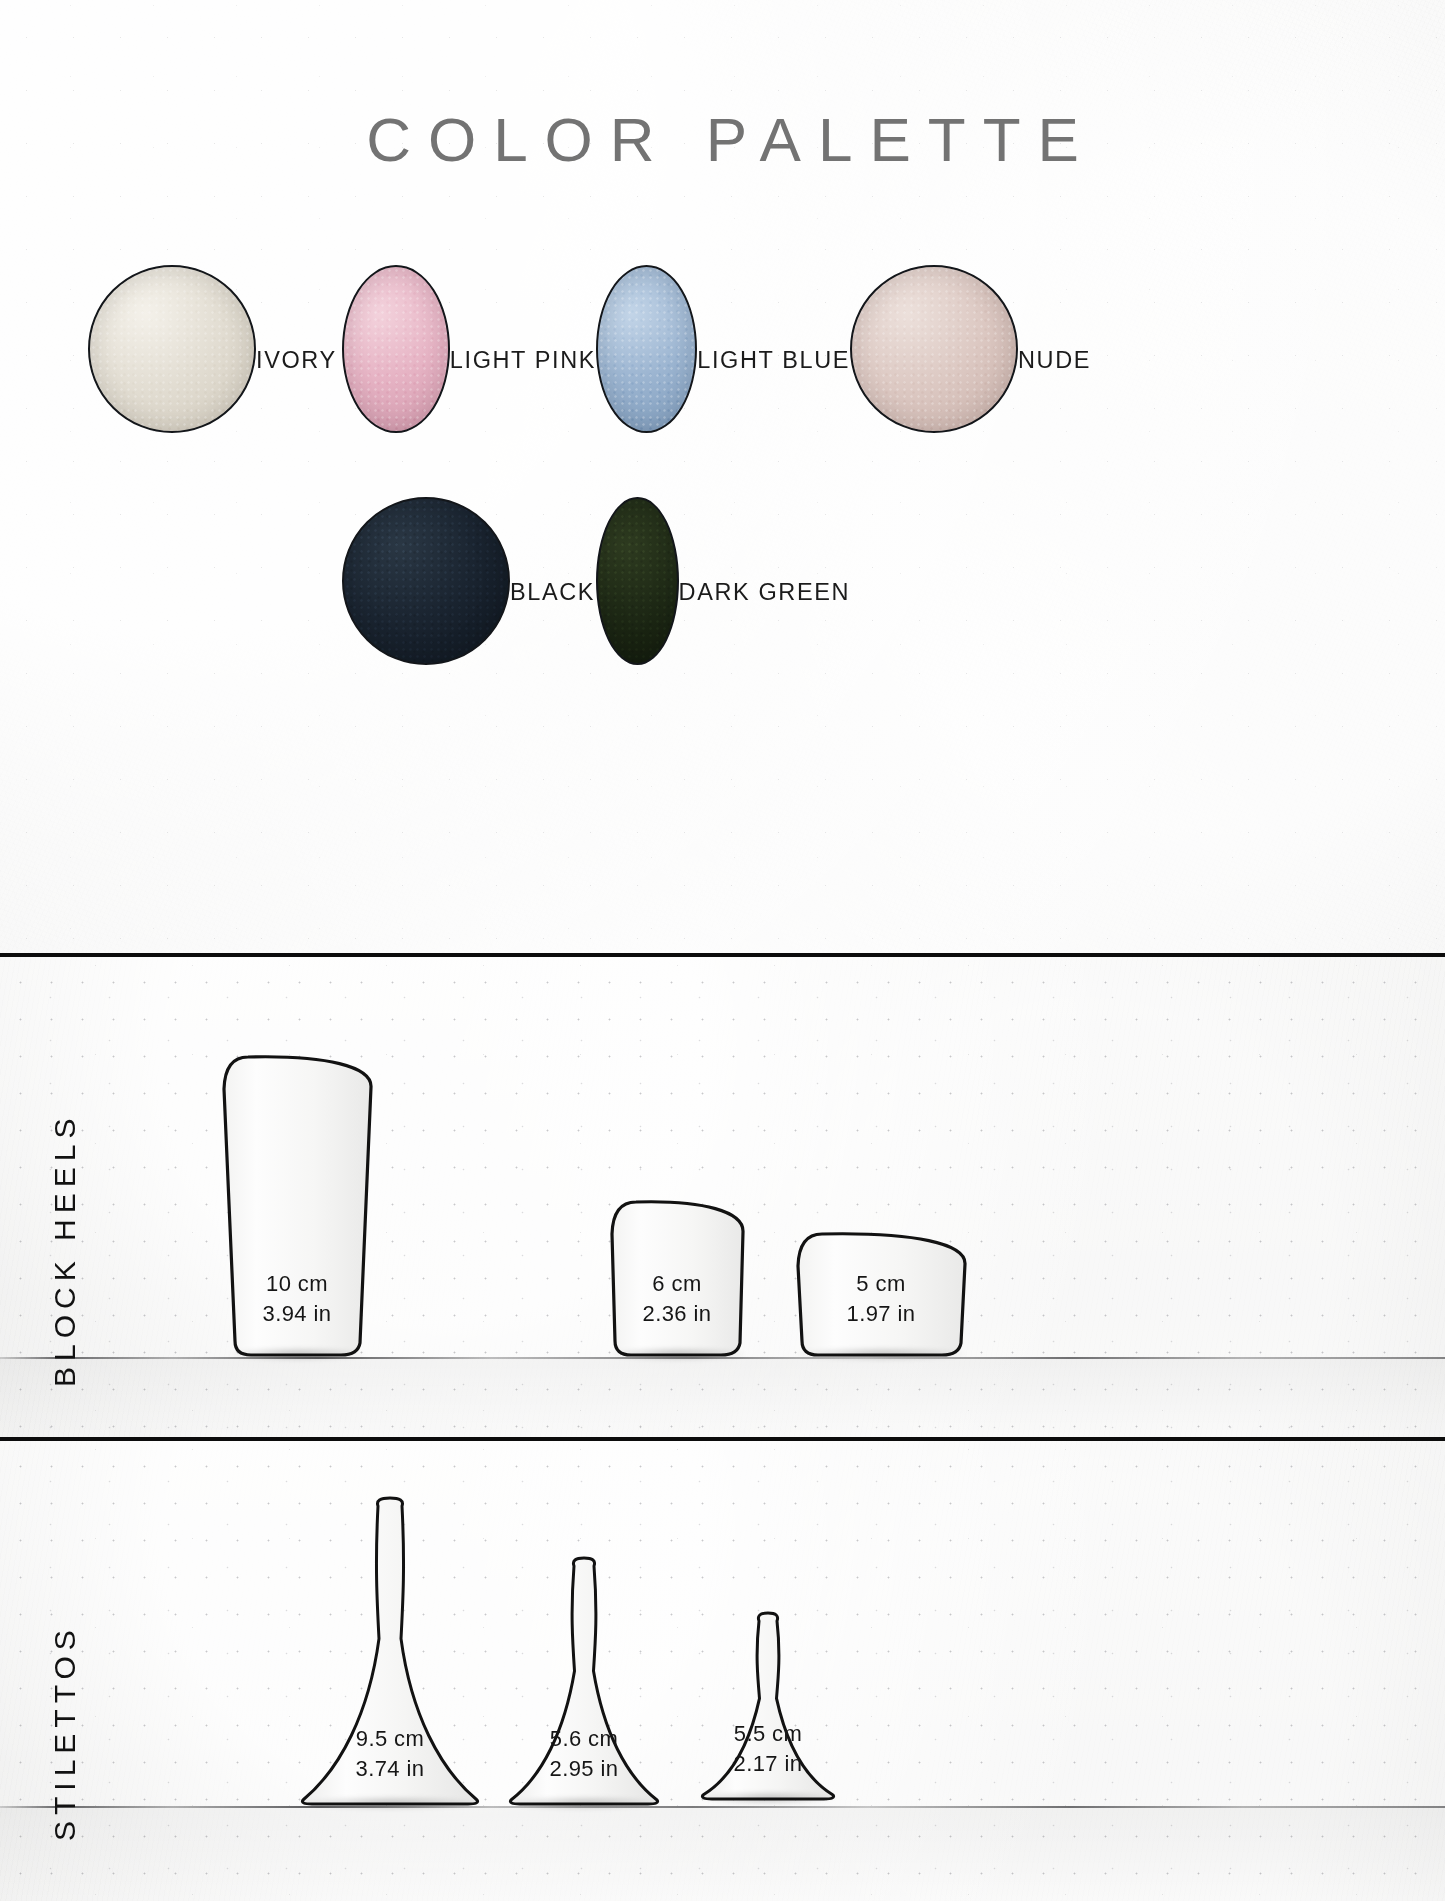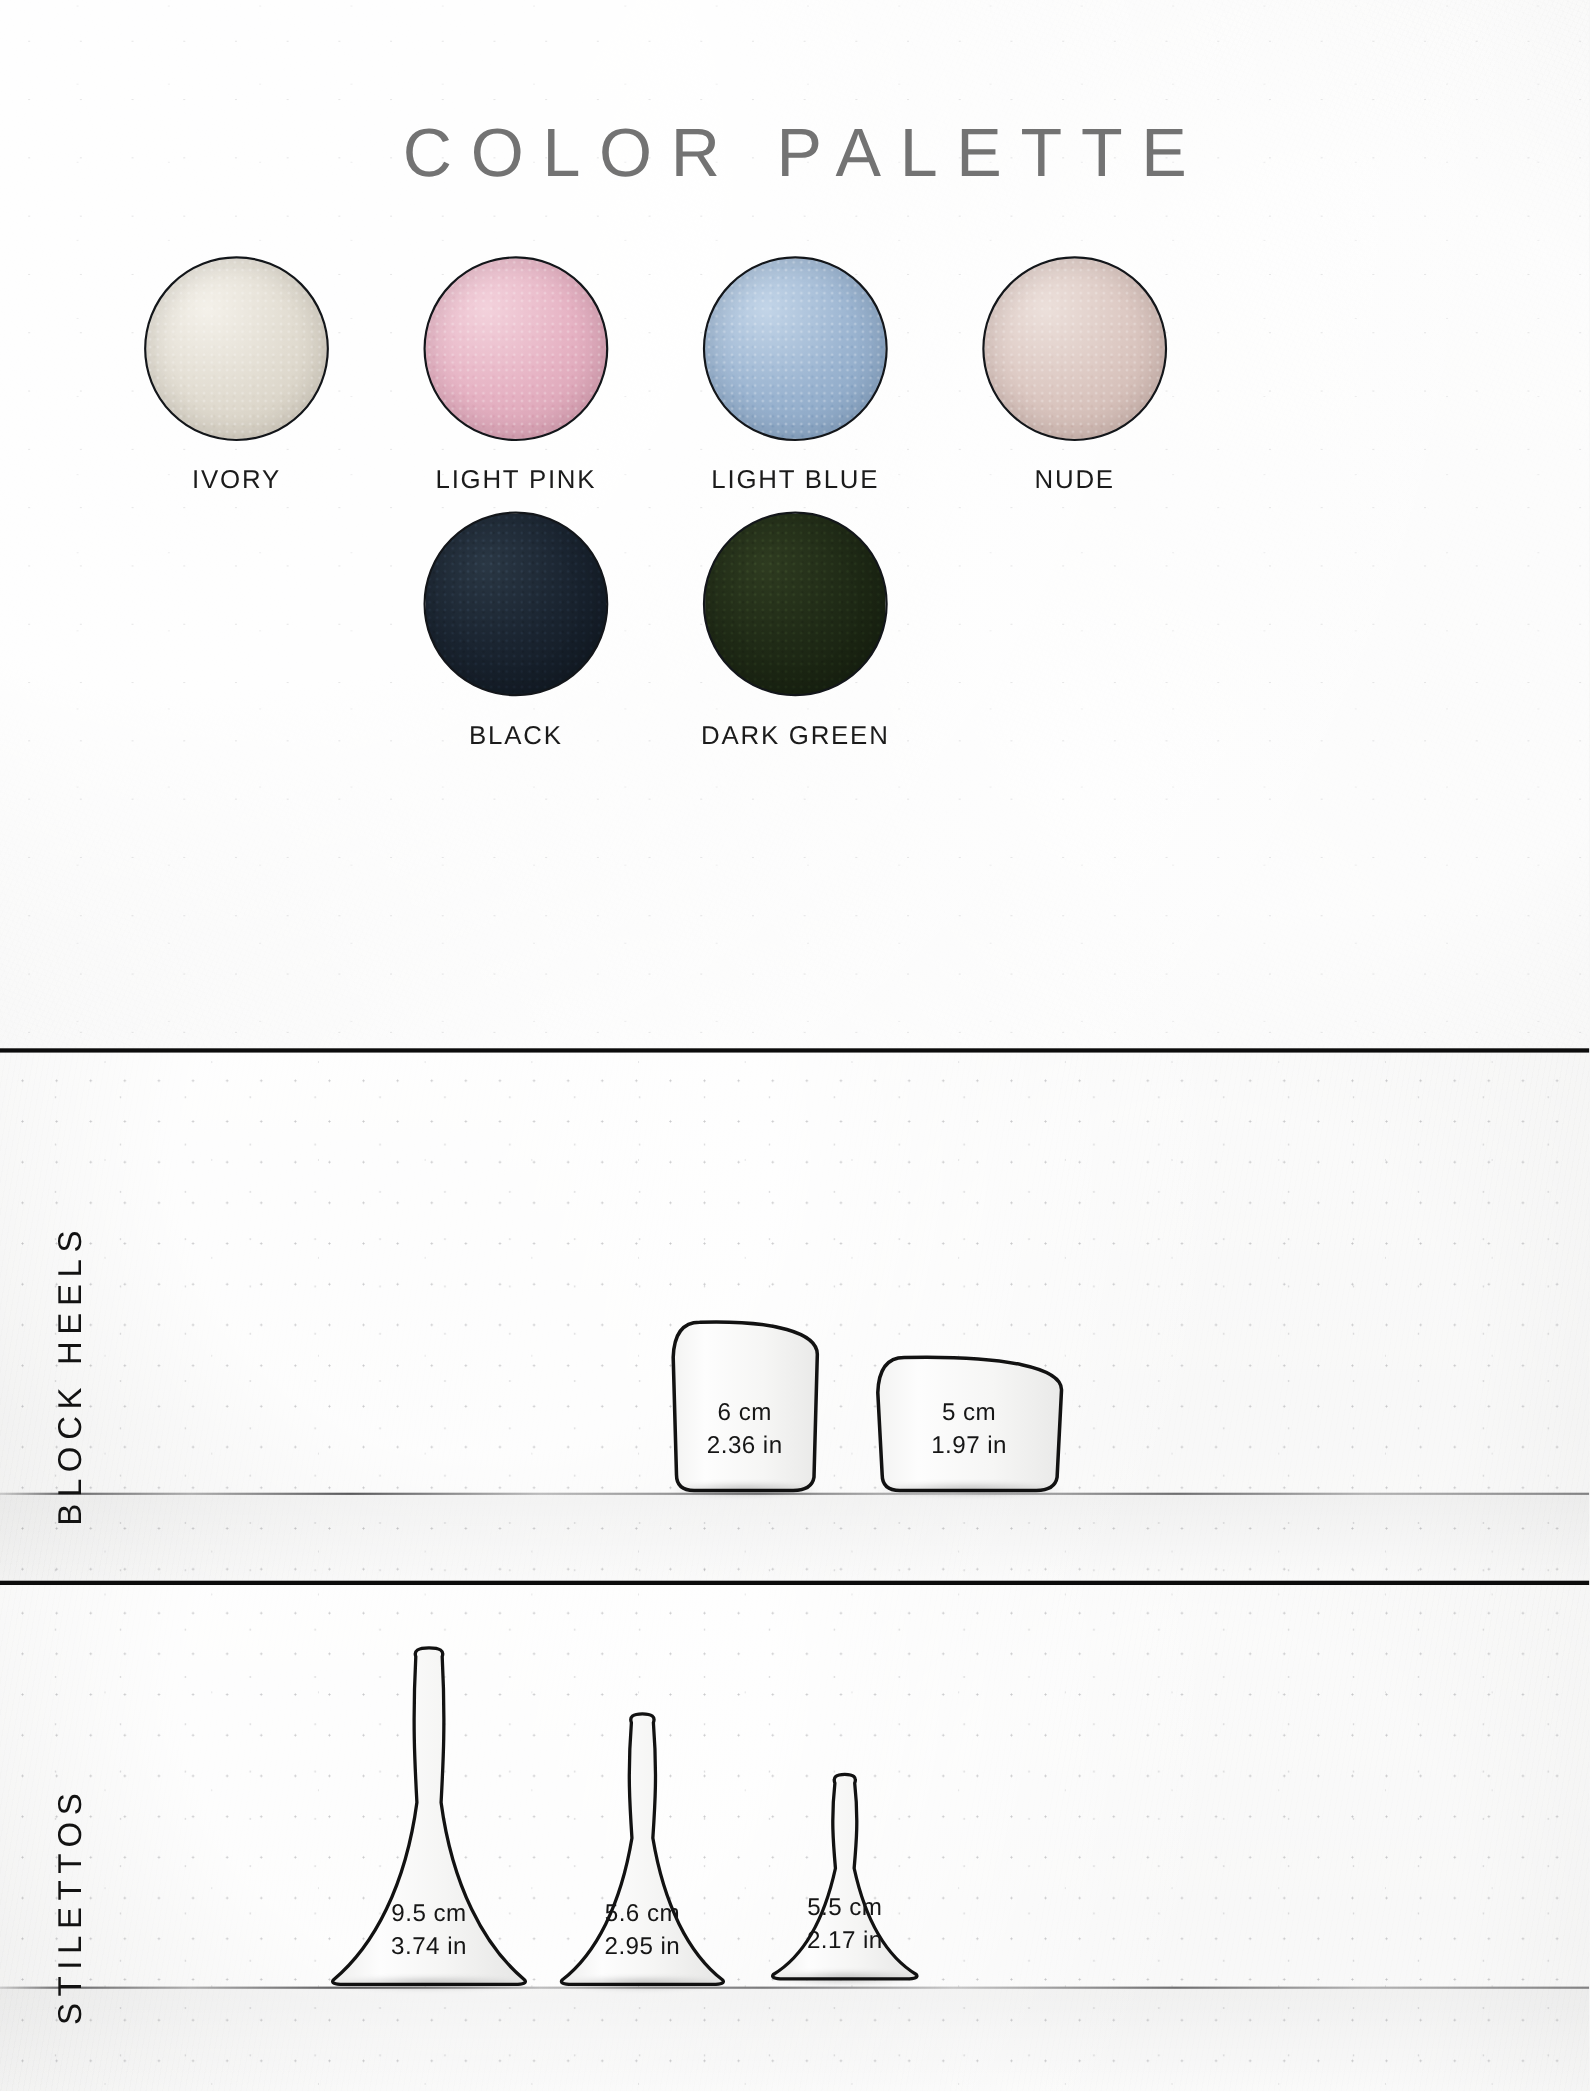--- a/index.html
+++ b/index.html
@@ -77,21 +77,20 @@
     width: 1270px;
   }
   .swatch-row {
     display: flex;
     justify-content: flex-start;
     height: 232px;
   }
   .swatch-cell {
     width: 254px;
     display: flex;
-    flex-direction: column;
     align-items: center;
   }
   .swatch-dot {
     width: 168px;
     height: 168px;
     border-radius: 50%;
     border: 2.5px solid #13161a;
     box-sizing: border-box;
     position: relative;
     overflow: hidden;
@@ -292,20 +291,38 @@
   <section class="heel-section" id="block-heels-section">
     <div class="section-wall"></div>
     <div class="section-speckle"></div>
 
     <div class="floor-shade" style="top:400px;height:80px;"></div>
     <div class="floor-line" style="top:400px;"></div>
 
     <div class="side-label" id="block-heels-side-label">BLOCK HEELS</div>
 
     <div class="heel-row" id="block-heels-row">
+        <div class="heel" style="left: 222px; bottom: 80px; width: 150px; height: 302px;">
+          <svg width="150" height="302" viewBox="0 0 150 302">
+            <defs>
+              <linearGradient id="bh0" x1="0" y1="0" x2="1" y2="0">
+                <stop offset="0%" stop-color="#f3f3f2"></stop>
+                <stop offset="22%" stop-color="#fdfdfd"></stop>
+                <stop offset="62%" stop-color="#f6f6f5"></stop>
+                <stop offset="100%" stop-color="#e9e9e8"></stop>
+              </linearGradient>
+            </defs>
+            <path d="M 26 2 C 105 0, 150 11.700000000000001, 149 32 L 138 288 Q 136 300, 119 300 L 29 300 Q 13 300, 13 286 L 2 34 Q 3 2, 26 2 Z" fill="url(#bh0)" stroke="#121212" stroke-width="3.2" stroke-linejoin="round"></path>
+          </svg>
+          <div class="heel-caption" style="bottom: 28px;">
+            <span class="cm">10 cm</span>
+            <span class="inch">3.94 in</span>
+          </div>
+          <div class="heel-shadow" style="left: 5px; width: 140px;"></div>
+        </div>
         <div class="heel" style="left: 610px; bottom: 80px; width: 134px; height: 157px;">
           <svg width="134" height="157" viewBox="0 0 134 157">
             <defs>
               <linearGradient id="bh2" x1="0" y1="0" x2="1" y2="0">
                 <stop offset="0%" stop-color="#f3f3f2"></stop>
                 <stop offset="22%" stop-color="#fdfdfd"></stop>
                 <stop offset="62%" stop-color="#f6f6f5"></stop>
                 <stop offset="100%" stop-color="#e9e9e8"></stop>
               </linearGradient>
             </defs>

